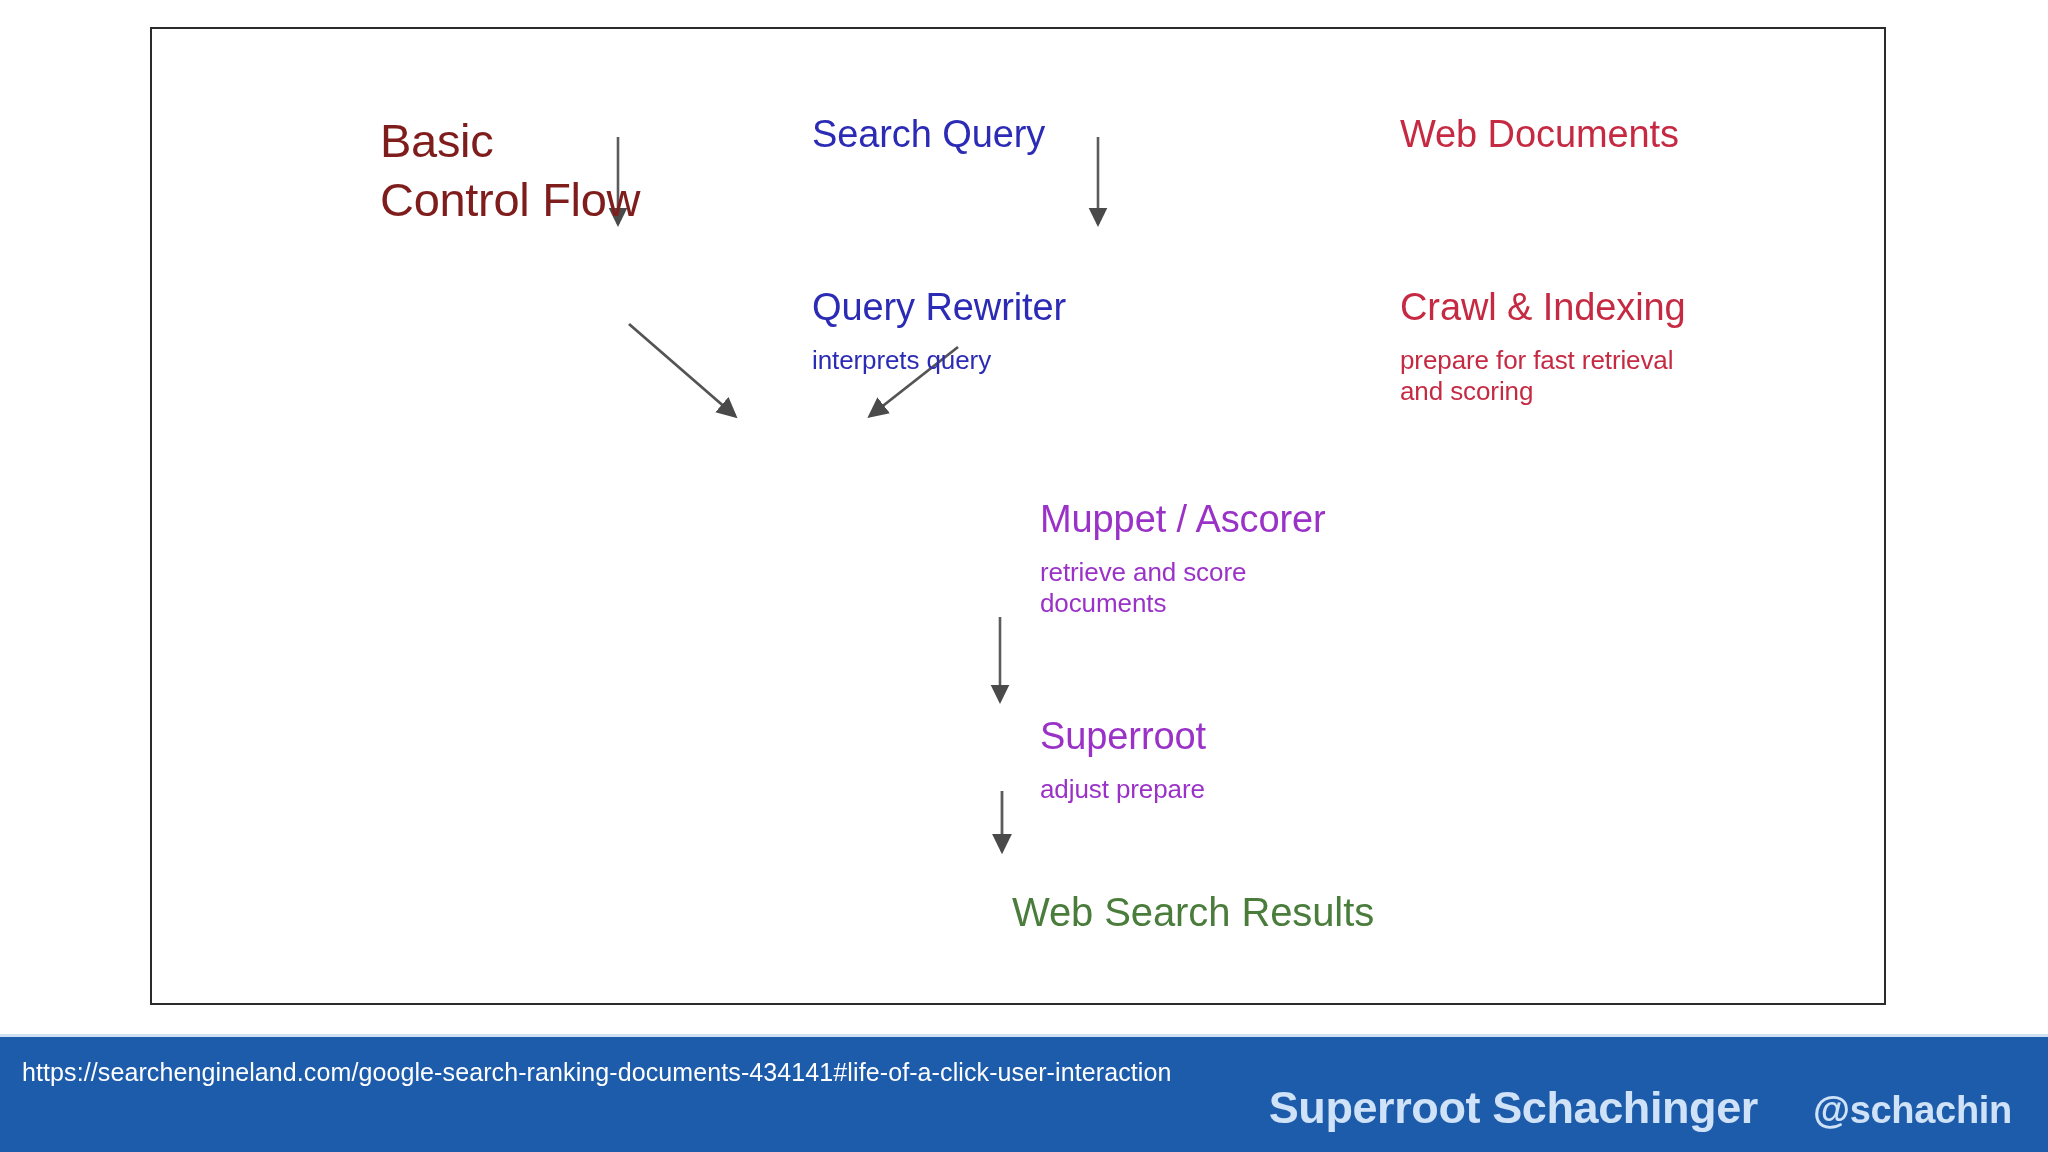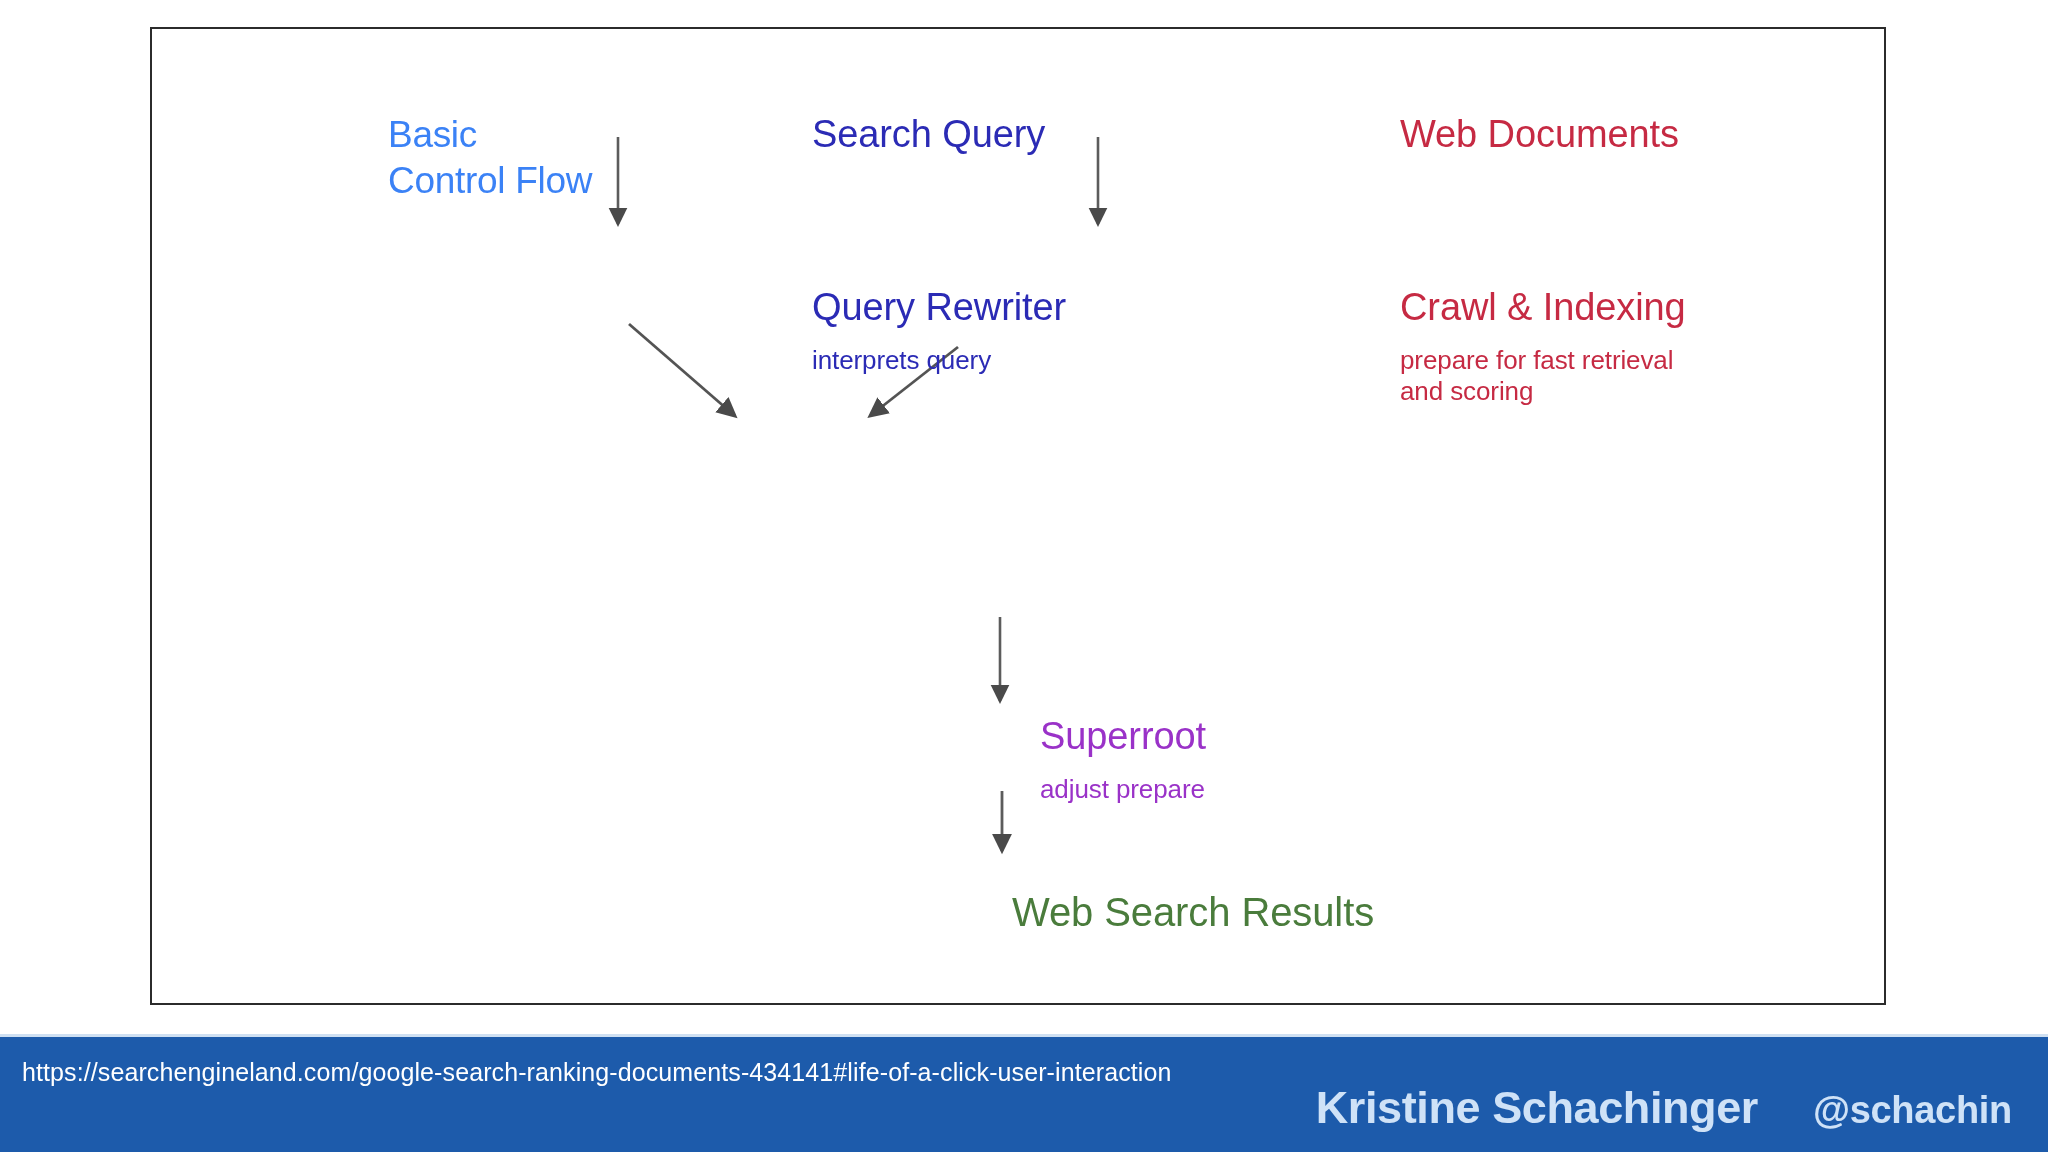--- a/index.html
+++ b/index.html
@@ -55,24 +55,24 @@
     font-weight: 400;
     line-height: 1.2;
     white-space: pre-line;
     margin-top: 18px;
     letter-spacing: -0.1px;
   }
 
   
   #heading-block {
     position: absolute;
-    left: 236px;
+    left: 228px;
     top: 83px;
-    color: #3b82f6;
-    font-size: 37px;
+    color: #7f1d1d;
+    font-size: 47px;
     line-height: 1.25;
     white-space: pre-line;
     letter-spacing: -0.3px;
   }
 
   
   #node-search-query   { left: 660px;  top: 85px;  color: #2b2bb5; }
   #node-query-rewriter { left: 660px;  top: 258px; color: #2b2bb5; }
   #node-web-documents  { left: 1248px; top: 85px;  color: #c62a43; }
   #node-crawl-indexing { left: 1248px; top: 258px; color: #c62a43; }
@@ -183,34 +183,39 @@
     <div class="node" id="node-web-documents">
       <span class="node-title">Web Documents</span>
     </div>
 
     <div class="node" id="node-crawl-indexing">
       <span class="node-title">Crawl &amp; Indexing</span>
       <span class="node-sub">prepare for fast retrieval
 and scoring</span>
     </div>
 
+    <div class="node" id="node-muppet">
+      <span class="node-title">Muppet / Ascorer</span>
+      <span class="node-sub">retrieve and score
+documents</span>
+    </div>
 
     <div class="node" id="node-superroot">
       <span class="node-title">Superroot</span>
       <span class="node-sub">adjust prepare</span>
     </div>
 
     <div class="node" id="node-results">
       <span class="node-title">Web Search Results</span>
     </div>
 
   </div>
 </div>
 
 <div id="footer-rule"></div>
 <div id="footer-bar"></div>
 
 <a id="footer-url" href="#" style="text-decoration:none">https://searchengineland.com/google-search-ranking-documents-434141#life-of-a-click-user-interaction</a>
 
 <div id="footer-credit">
-  <span id="presenter-name">Kristine Schachinger</span>
+  <span id="presenter-name">Superroot Schachinger</span>
   <span id="presenter-handle">@schachin</span>
 </div>
 
 </body></html>

